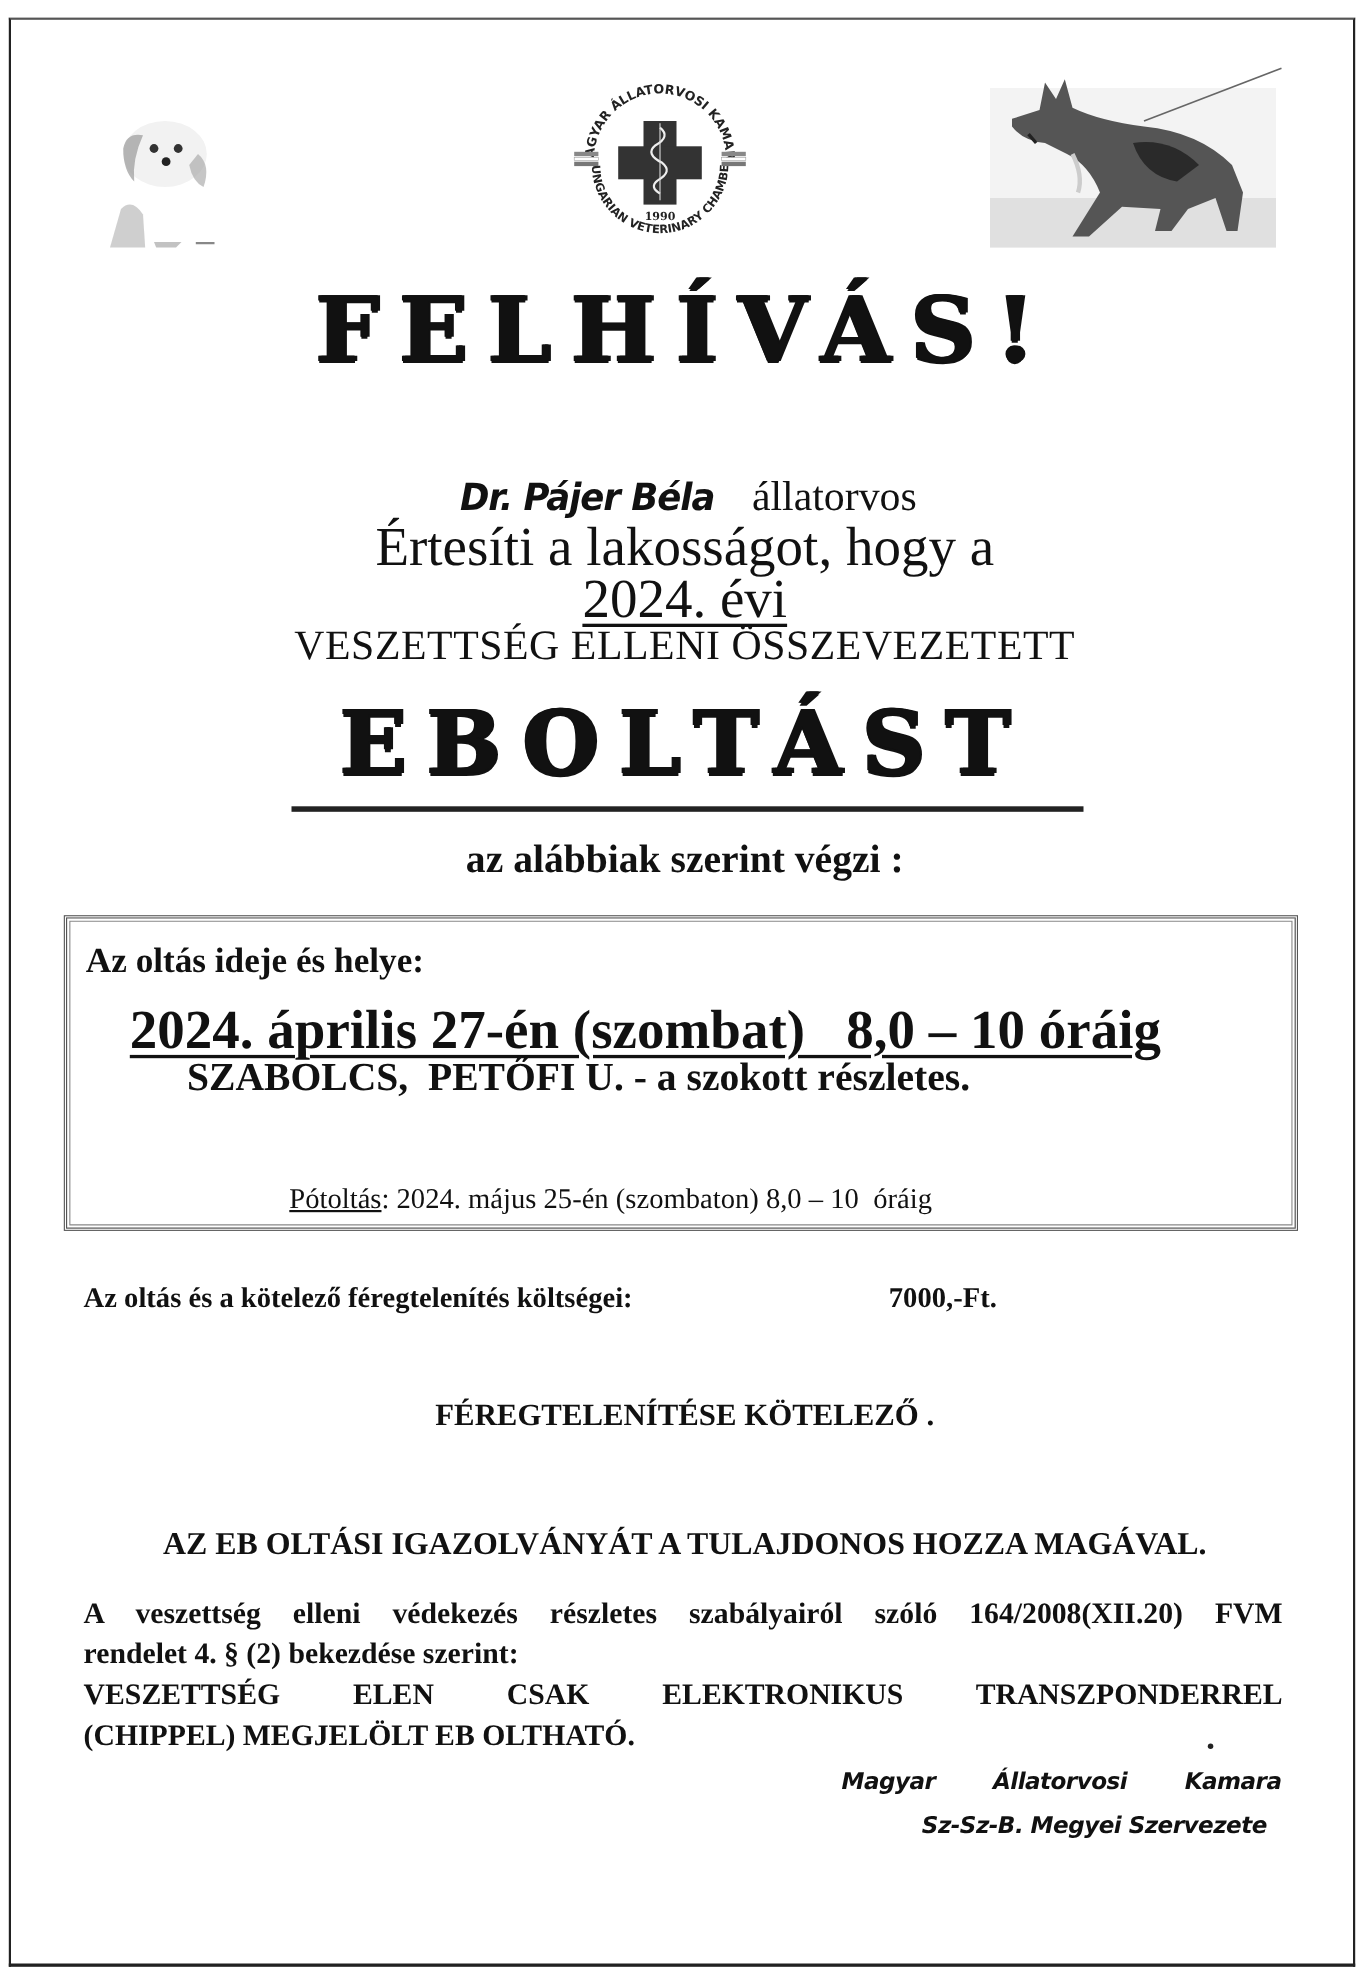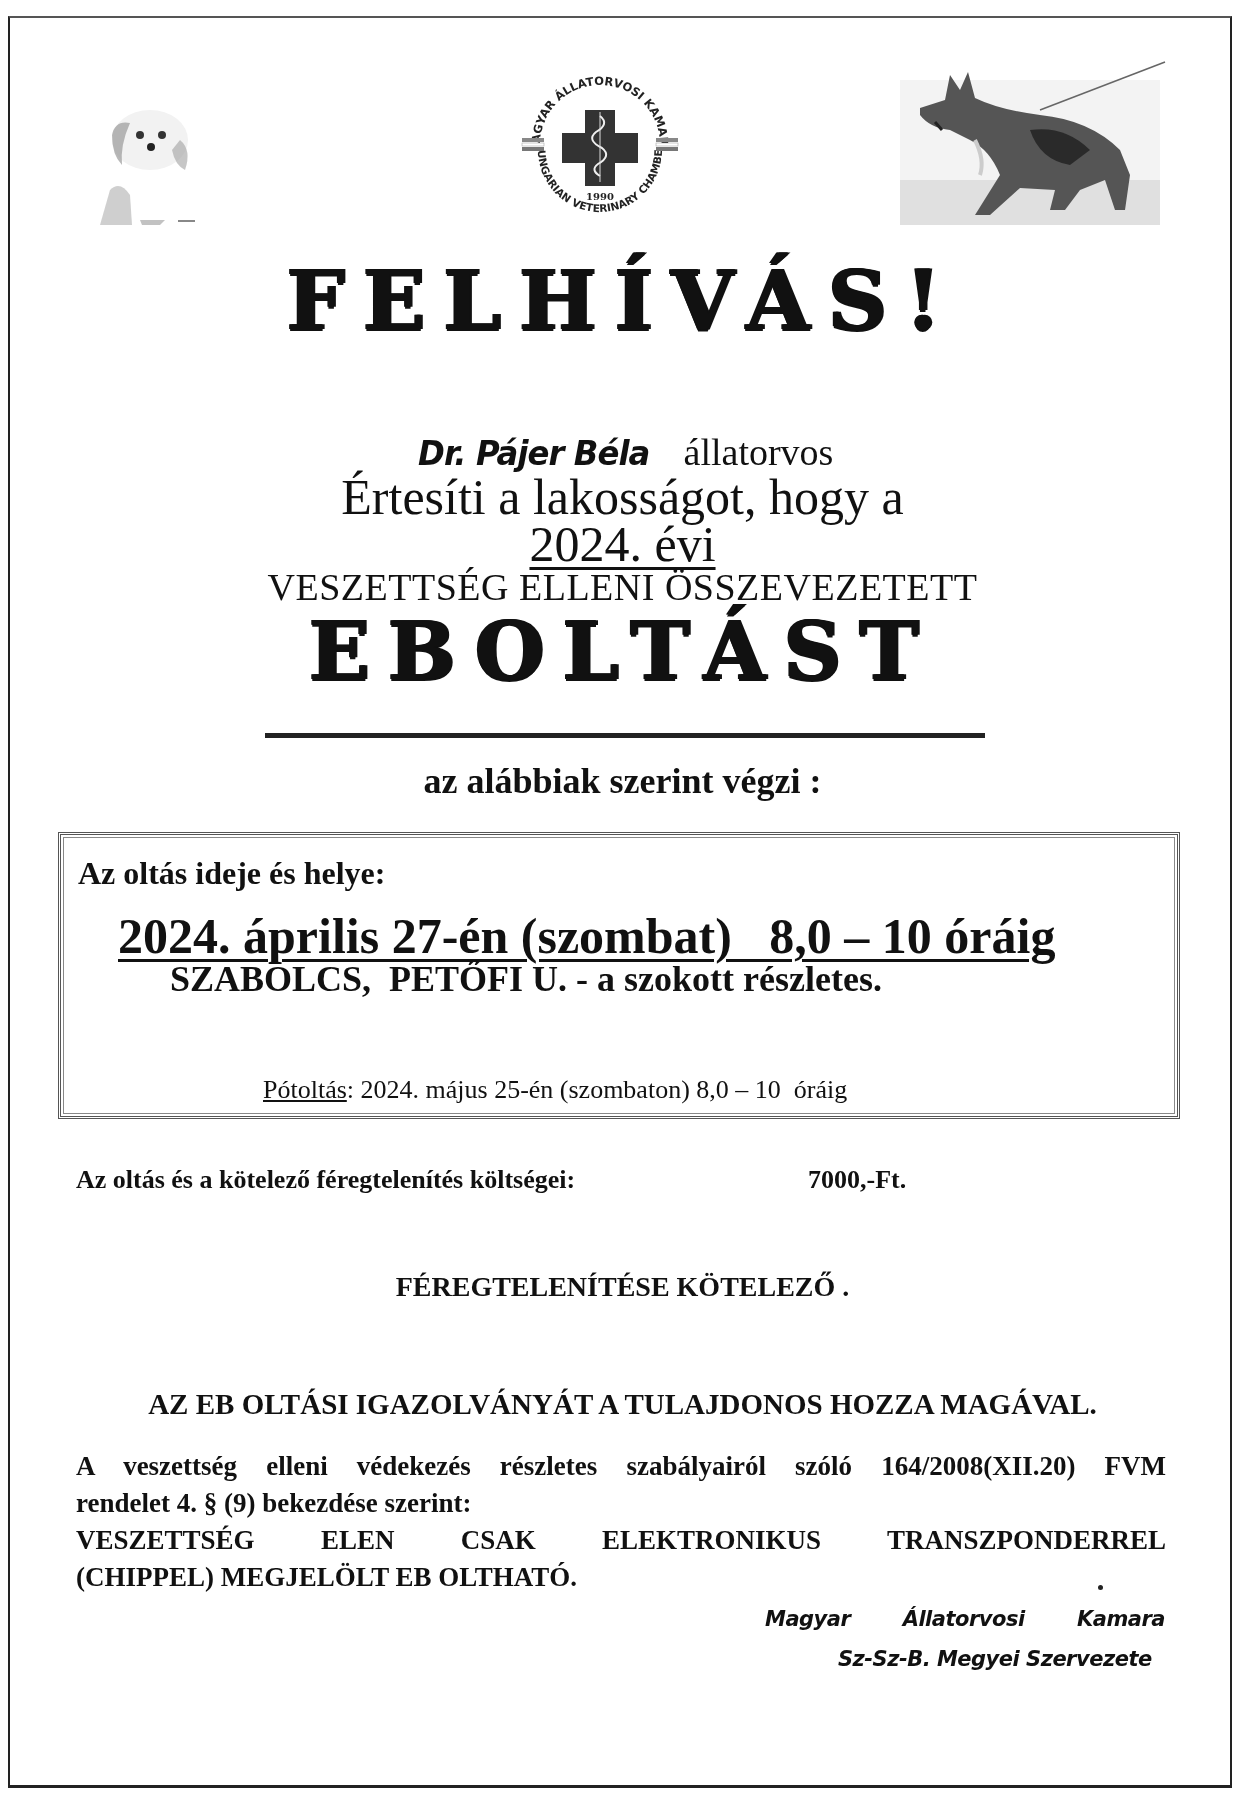--- a/index.html
+++ b/index.html
@@ -10,21 +10,21 @@
 
     
     .logo { left:510px; top:50px; width:180px; height:180px; }
     
     .dog-left { left:60px; top:95px; width:150px; height:135px; }
     .dog-right { left:890px; top:60px; width:280px; height:170px; }
 
     .headline { font-family:"DejaVu Serif", serif; font-weight:900; letter-spacing:18px; color:#111;
       text-shadow: 2px 0 0 #111, -1px 0 0 #111, 0 2px 0 #111; }
     .h-felhivas { top:252px; font-size:82px; }
-    .h-eboltast { top:604px; font-size:80px; }
+    .h-eboltast { top:628px; font-size:80px; }
 
     .doctor-line { top:418px; font-size:38px;margin-top:12px; }
     .doctor-name { font-family:"DejaVu Sans", sans-serif; font-style:italic; font-weight:bold; font-size:34px; letter-spacing:-1px; transform:scaleX(0.95); display:inline-block; }
     .line-l { font-size:50px; }
     .informs { top:468px; }
     .year { top:515px; text-decoration:underline; text-decoration-thickness:3px; text-underline-offset:6px; }
     .veszettseg { top:565px; font-size:38px; letter-spacing:0.5px; }
     .ebl-underline { left:265px; top:733px; width:720px; height:5px; background:#222; }
     .szerint { top:760px; font-size:36px; font-weight:bold; }
 
@@ -136,20 +136,20 @@
 <div class="abs cost-label">Az oltás és a kötelező féregtelenítés költségei:</div>
 <div class="abs cost-value">7000,-Ft.</div>
 
 <div class="abs center notice notice1">
   <div>FÉREGTELENÍTÉSE KÖTELEZŐ .</div>
 </div>
 <div class="abs center notice notice2">AZ EB OLTÁSI IGAZOLVÁNYÁT A TULAJDONOS HOZZA MAGÁVAL.</div>
 
 <div class="abs legal">
   <span class="just">A  veszettség elleni védekezés részletes szabályairól szóló 164/2008(XII.20) FVM</span>
-  <span style="display:block;">rendelet 4. § (9) bekezdése szerint:</span>
+  <span style="display:block;">rendelet 4. § (2) bekezdése szerint:</span>
   <span class="just">VESZETTSÉG ELEN CSAK ELEKTRONIKUS TRANSZPONDERREL</span>
   <span style="display:block;">(CHIPPEL) MEGJELÖLT EB OLTHATÓ.</span>
 </div>
 <div class="abs dot"></div>
 
 <div class="abs sig sig1">Magyar Állatorvosi Kamara</div>
 <div class="abs sig sig2">Sz-Sz-B. Megyei Szervezete</div>
 
 </body></html>

